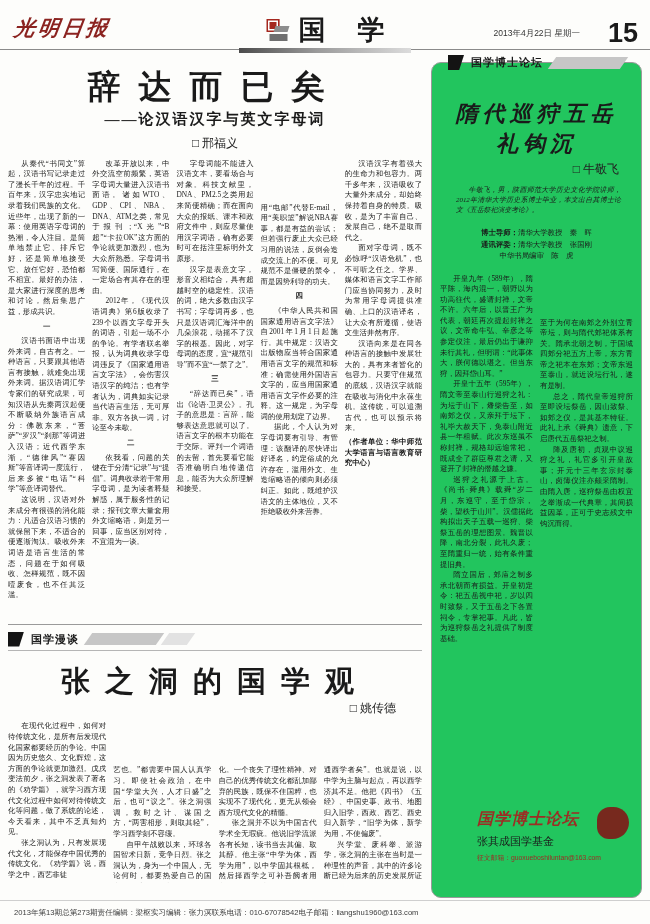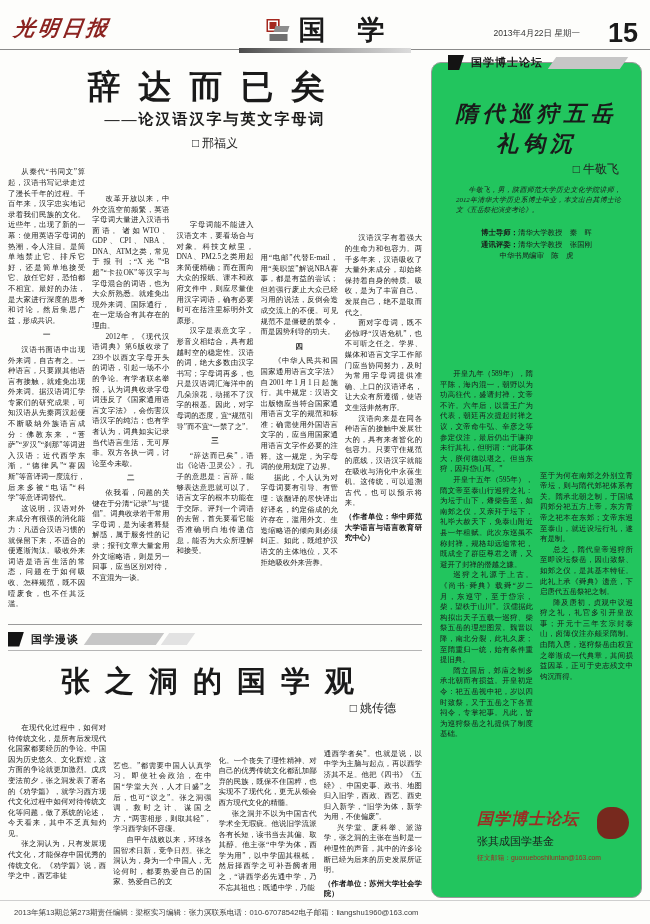--- a/index.html
+++ b/index.html
@@ -38,21 +38,21 @@
   .content { display:flex; gap:9px; padding:6px 8px 0 8px; }
   .left-region { width:414px; flex:none; }
   
   .main-article h1 { font-size:33px; font-weight:bold; text-align:center;
     letter-spacing:18px; margin:12px 0 2px; line-height:1.2; }
   .main-article h2 { font-size:15px; font-weight:bold; text-align:center;
     letter-spacing:2px; margin:2px 0 0; }
   .byline { font-size:12px; color:#222; }
   .byline.center { text-align:center; margin:6px 0 7px; }
   .byline.right  { text-align:right; }
-  .bodytext { display:flex; gap:7px; text-align:justify;align-items:center; }
+  .bodytext { display:flex; gap:7px; text-align:justify; }
   .bodytext .col { flex:1 1 0; overflow:hidden; }
   .bodytext p { margin:0; text-indent:1.8em; font-size:7.4px; line-height:10.6px; }
   .bodytext p.sec  { text-align:center; text-indent:0; font-weight:bold; margin:4px 0; }
   .bodytext p.cont { text-indent:0;margin-top:44px; }
   .bodytext p.note { text-indent:0; font-weight:bold; margin-top:3px; }
   .main-cols { height:460px; }
   .rule { border-top:1px solid #9a9a9a; margin-top:5px; }
   
   .tab { display:flex; align-items:center; height:17px; margin-top:6px; position:relative; }
   .tab-tri { width:16px; height:15px; background:#141414;
@@ -129,21 +129,21 @@
         <h2>——论汉语汉字与英文字母词</h2>
         <div class="byline center">□ 邢福义</div>
         <div class="bodytext main-cols">
             <div class="col">
               <p>从秦代“书同文”算起，汉语书写记录走过了漫长千年的过程。千百年来，汉字忠实地记录着我们民族的文化。近些年，出现了新的一幕：使用英语字母词的热潮，令人注目。是简单地禁止它、排斥它好，还是简单地接受它、放任它好，恐怕都不相宜。最好的办法，是大家进行深度的思考和讨论，然后集思广益，形成共识。</p>
               <p class="sec">一</p>
               <p>汉语书面语中出现外来词，自古有之。一种语言，只要跟其他语言有接触，就难免出现外来词。据汉语词汇学专家们的研究成果，可知汉语从先秦两汉起便不断吸纳外族语言成分：佛教东来，“菩萨”“罗汉”“刹那”等词进入汉语；近代西学东渐，“德律风”“赛因斯”等音译词一度流行，后来多被“电话”“科学”等意译词替代。</p>
               <p>这说明，汉语对外来成分有很强的消化能力：凡适合汉语习惯的就保留下来，不适合的便逐渐淘汰。吸收外来词语是语言生活的常态，问题在于如何吸收、怎样规范，既不因噎废食，也不任其泛滥。</p>
             </div>
             <div class="col">
-              <p>改革开放以来，中外交流空前频繁，英语字母词大量进入汉语书面语。诸如WTO、GDP、CPI、NBA、DNA、ATM之类，常见于报刊；“X光”“B超”“卡拉OK”等汉字与字母混合的词语，也为大众所熟悉。就难免出现外来词、国际通行，在一定场合有其存在的理由。</p>
+              <p>改革开放以来，中外交流空前频繁，英语字母词大量进入汉语书面语。诸如WTO、GDP、CPI、NBA、DNA、ATM之类，常见于报刊；“X光”“B超”“卡拉OK”这方面的争论就更加激烈，也为大众所熟悉。字母词书写简便、国际通行，在一定场合有其存在的理由。</p>
               <p>2012年，《现代汉语词典》第6版收录了239个以西文字母开头的词语，引起一场不小的争论。有学者联名举报，认为词典收录字母词违反了《国家通用语言文字法》，会伤害汉语汉字的纯洁；也有学者认为，词典如实记录当代语言生活，无可厚非。双方各执一词，讨论至今未歇。</p>
               <p class="sec">二</p>
               <p>依我看，问题的关键在于分清“记录”与“提倡”。词典收录若干常用字母词，是为读者释疑解惑，属于服务性的记录；报刊文章大量套用外文缩略语，则是另一回事，应当区别对待，不宜混为一谈。</p>
             </div>
             <div class="col">
               <p>字母词能不能进入汉语文本，要看场合与对象。科技文献里，DNA、PM2.5之类用起来简便精确；而在面向大众的报纸、课本和政府文件中，则应尽量使用汉字词语，确有必要时可在括注里标明外文原形。</p>
               <p>汉字是表意文字，形音义相结合，具有超越时空的稳定性。汉语的词，绝大多数由汉字书写；字母词再多，也只是汉语词汇海洋中的几朵浪花，动摇不了汉字的根基。因此，对字母词的态度，宜“规范引导”而不宜“一禁了之”。</p>
               <p class="sec">三</p>
               <p>“辞达而已矣”，语出《论语·卫灵公》。孔子的意思是：言辞，能够表达意思就可以了。语言文字的根本功能在于交际。评判一个词语的去留，首先要看它能否准确明白地传递信息，能否为大众所理解和接受。</p>
             </div>

